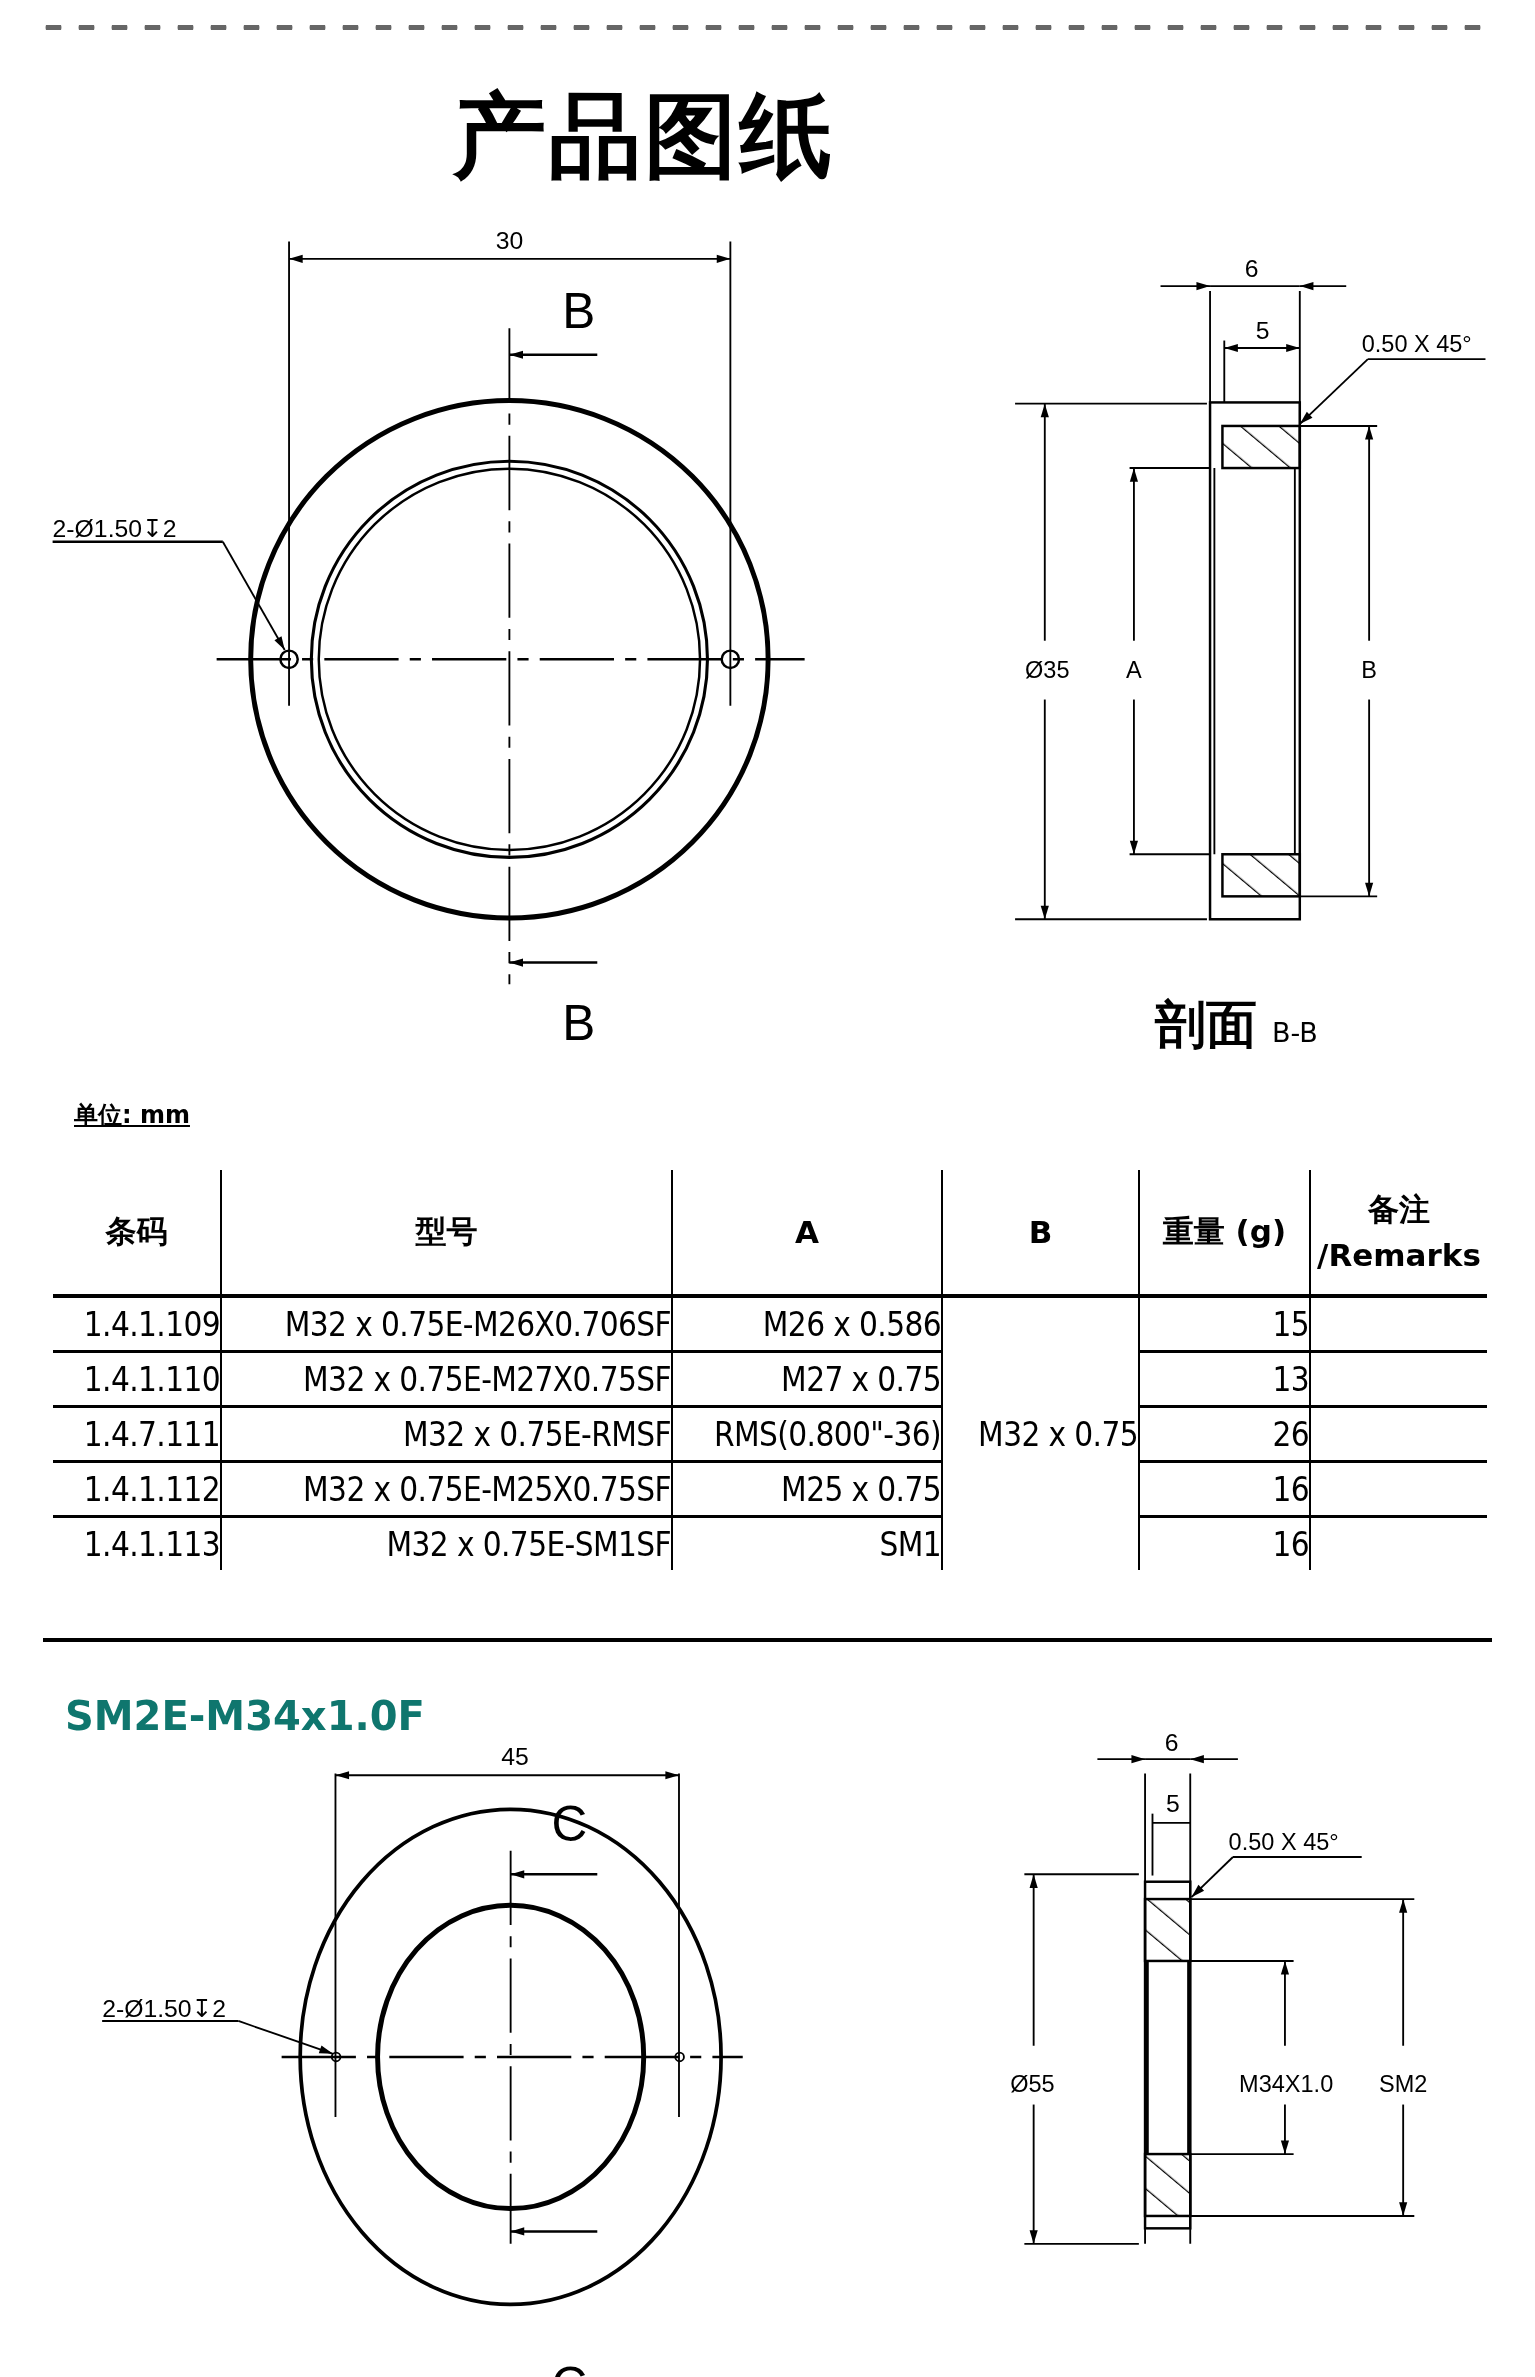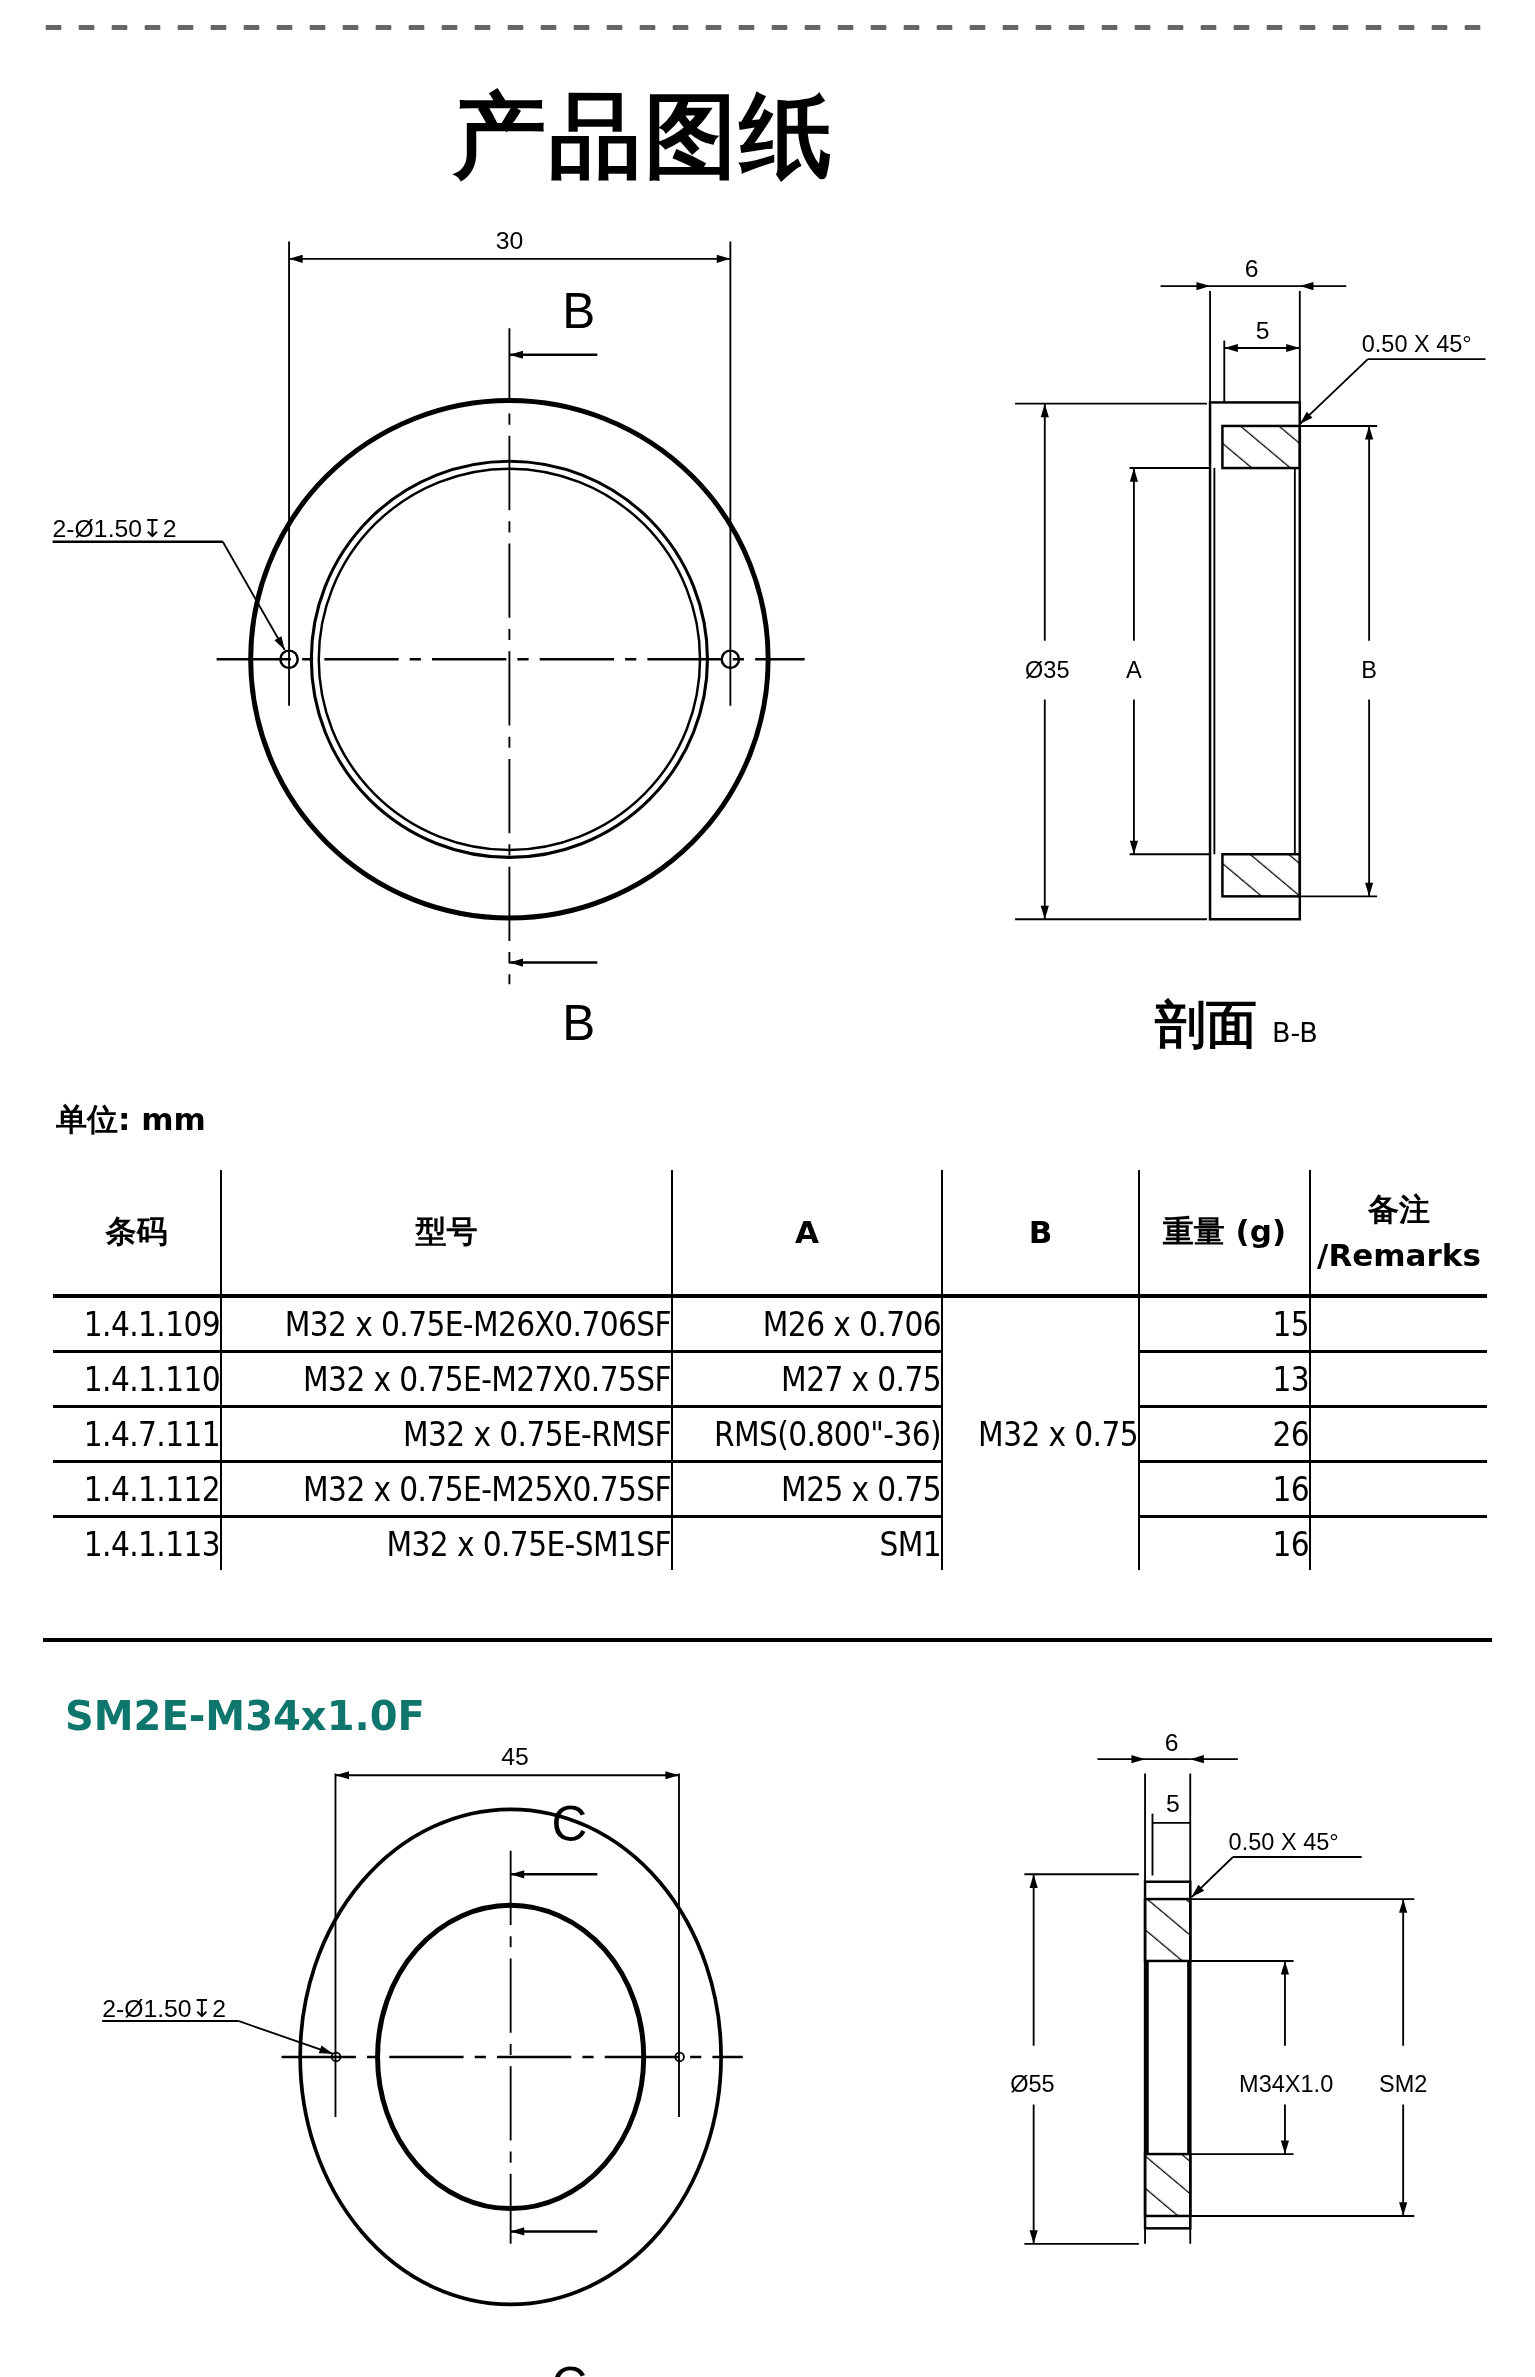--- a/index.html
+++ b/index.html
@@ -3,21 +3,21 @@
 <meta charset="utf-8">
 <style>
   html, body { margin:0; padding:0; background:#ffffff; }
   body { width:1535px; height:2377px; position:relative; overflow:hidden; font-family:"Liberation Sans", sans-serif; color:#000; }
   .dots { position:absolute; left:37px; top:25px; width:1449px; height:5px;
     background-image: radial-gradient(circle, #666 45%, transparent 50%);
     background-size: 33px 5px; background-repeat: repeat-x; }
   .page-title { position:absolute; left:0; width:1288px; top:74px; text-align:center; font-size:93px; font-weight:bold; letter-spacing:2.5px; font-family:"DejaVu Sans", sans-serif; }
   svg.drw { position:absolute; left:0; top:0; }
   .lbl { font-family:"Liberation Sans", sans-serif; }
-  .units { position:absolute; left:56px; top:1099px; font-size:31px; font-weight:bold; font-family:"DejaVu Sans", sans-serif; }
+  .units { position:absolute; left:74px; top:1099px; font-size:24px; font-weight:bold; font-family:"DejaVu Sans", sans-serif;text-decoration:underline; }
   .section-caption { position:absolute; left:1155px; top:991px; font-size:51px; font-weight:bold; font-family:"DejaVu Sans", sans-serif; }
   .section-caption .sub { font-size:27px; font-weight:normal; margin-left:15px; }
   table.spec { position:absolute; left:53px; top:1170px; border-collapse:collapse; font-family:"DejaVu Sans", sans-serif; }
   table.spec th { font-size:31px; font-weight:bold; height:124px; border-bottom:4.3px solid #000; padding:0; text-align:center; vertical-align:middle; }
   table.spec td { font-size:33px; height:52px; border-bottom:3.1px solid #000; padding:0; text-align:right; vertical-align:middle; white-space:nowrap; font-family:"DejaVu Sans Condensed","DejaVu Sans", sans-serif; letter-spacing:-0.6px; }
   table.spec tr:last-child td { border-bottom:none; }
   table.spec th + th, table.spec td.vl { border-left:2.5px solid #000; }
   table.spec td.merged { border-bottom:none; }
   .hr { position:absolute; left:43px; width:1449px; top:1638px; height:3.7px; background:#000; }
   .sub-title { position:absolute; left:65px; top:1693px; font-size:40px; font-weight:bold; color:#0f766e; font-family:"DejaVu Sans", sans-serif; }
@@ -188,21 +188,21 @@
       <th style="width:176px; line-height:1.5">
         <div>备注</div>
         <div>/Remarks</div>
       </th>
     </tr>
   </thead>
   <tbody>
     <tr>
       <td>1.4.1.109</td>
       <td class="vl">M32 x 0.75E-M26X0.706SF</td>
-      <td class="vl">M26 x 0.706</td>
+      <td class="vl">M26 x 0.586</td>
       <td class="vl merged" rowspan="5">M32 x 0.75</td>
       <td class="vl">15</td>
       <td class="vl"></td>
     </tr>
     <tr>
       <td>1.4.1.110</td>
       <td class="vl">M32 x 0.75E-M27X0.75SF</td>
       <td class="vl">M27 x 0.75</td>
       <td class="vl">13</td>
       <td class="vl"></td>

